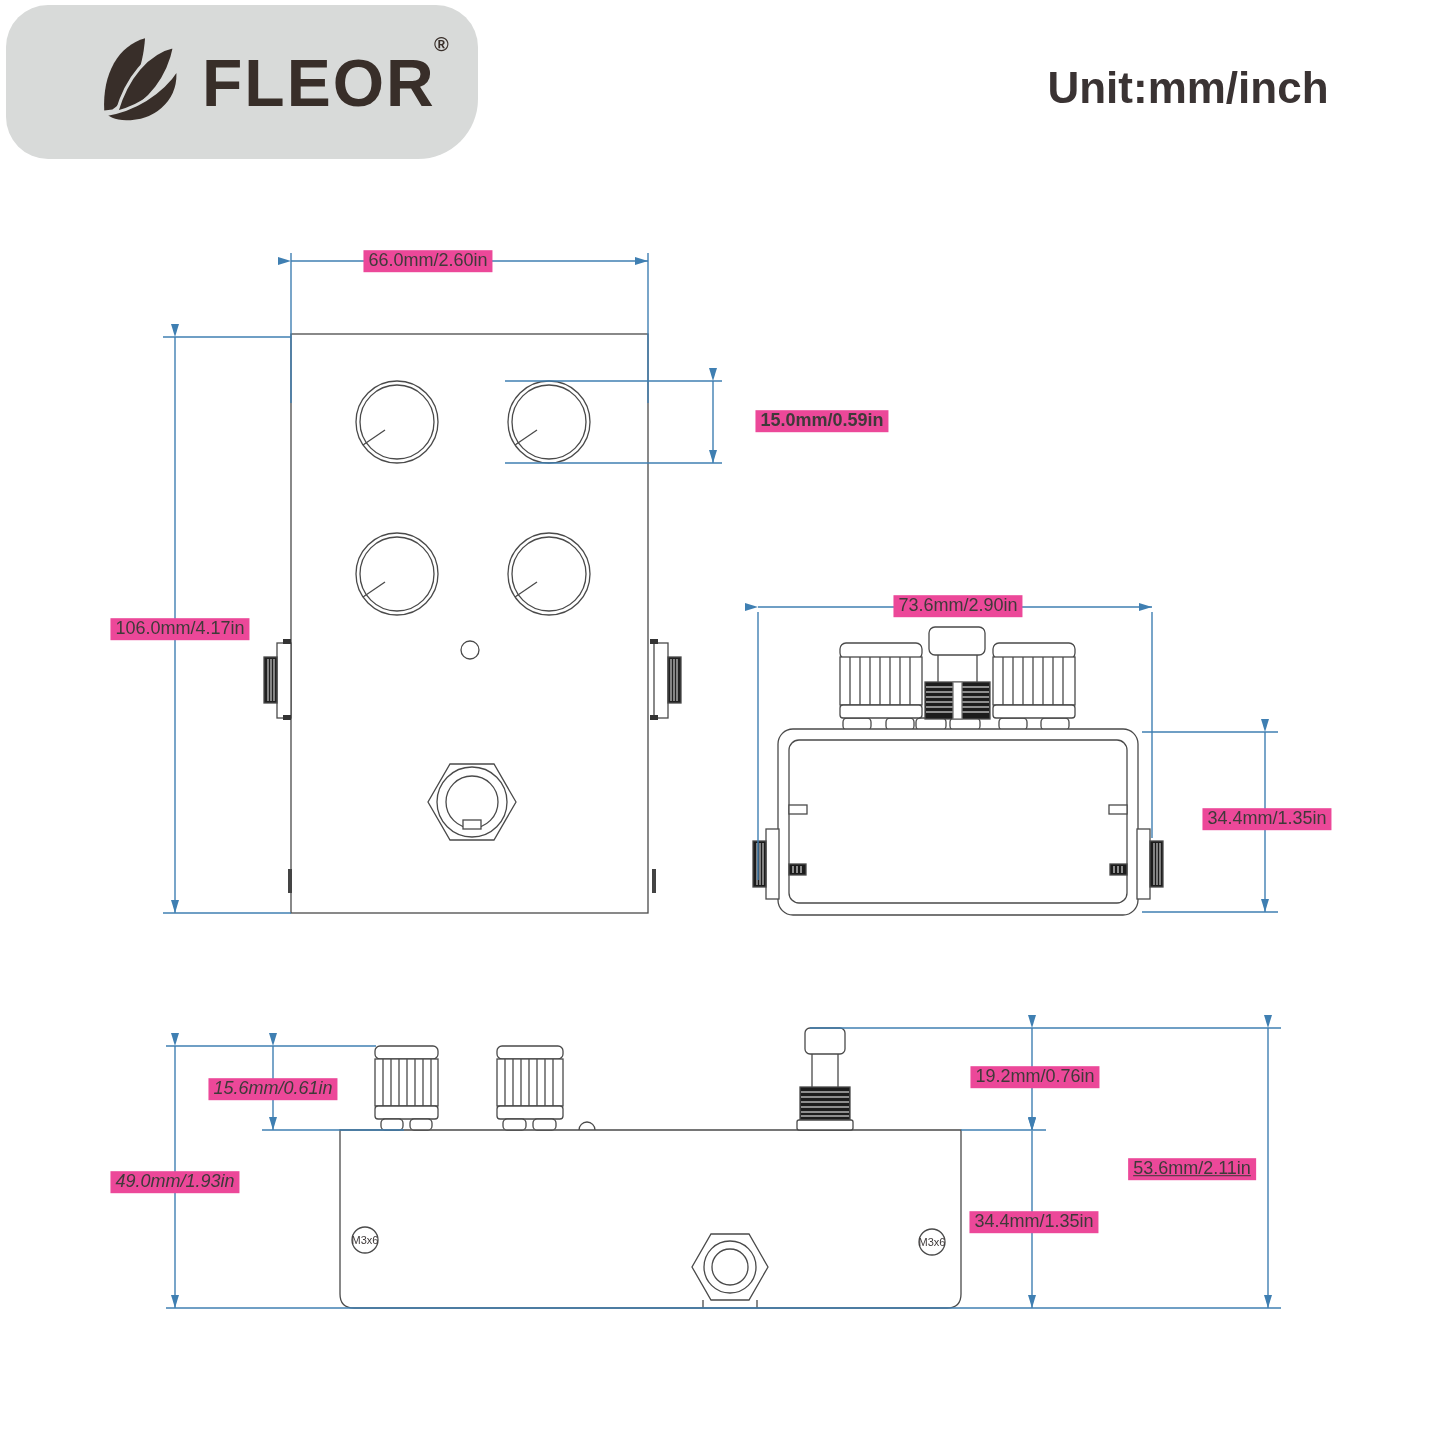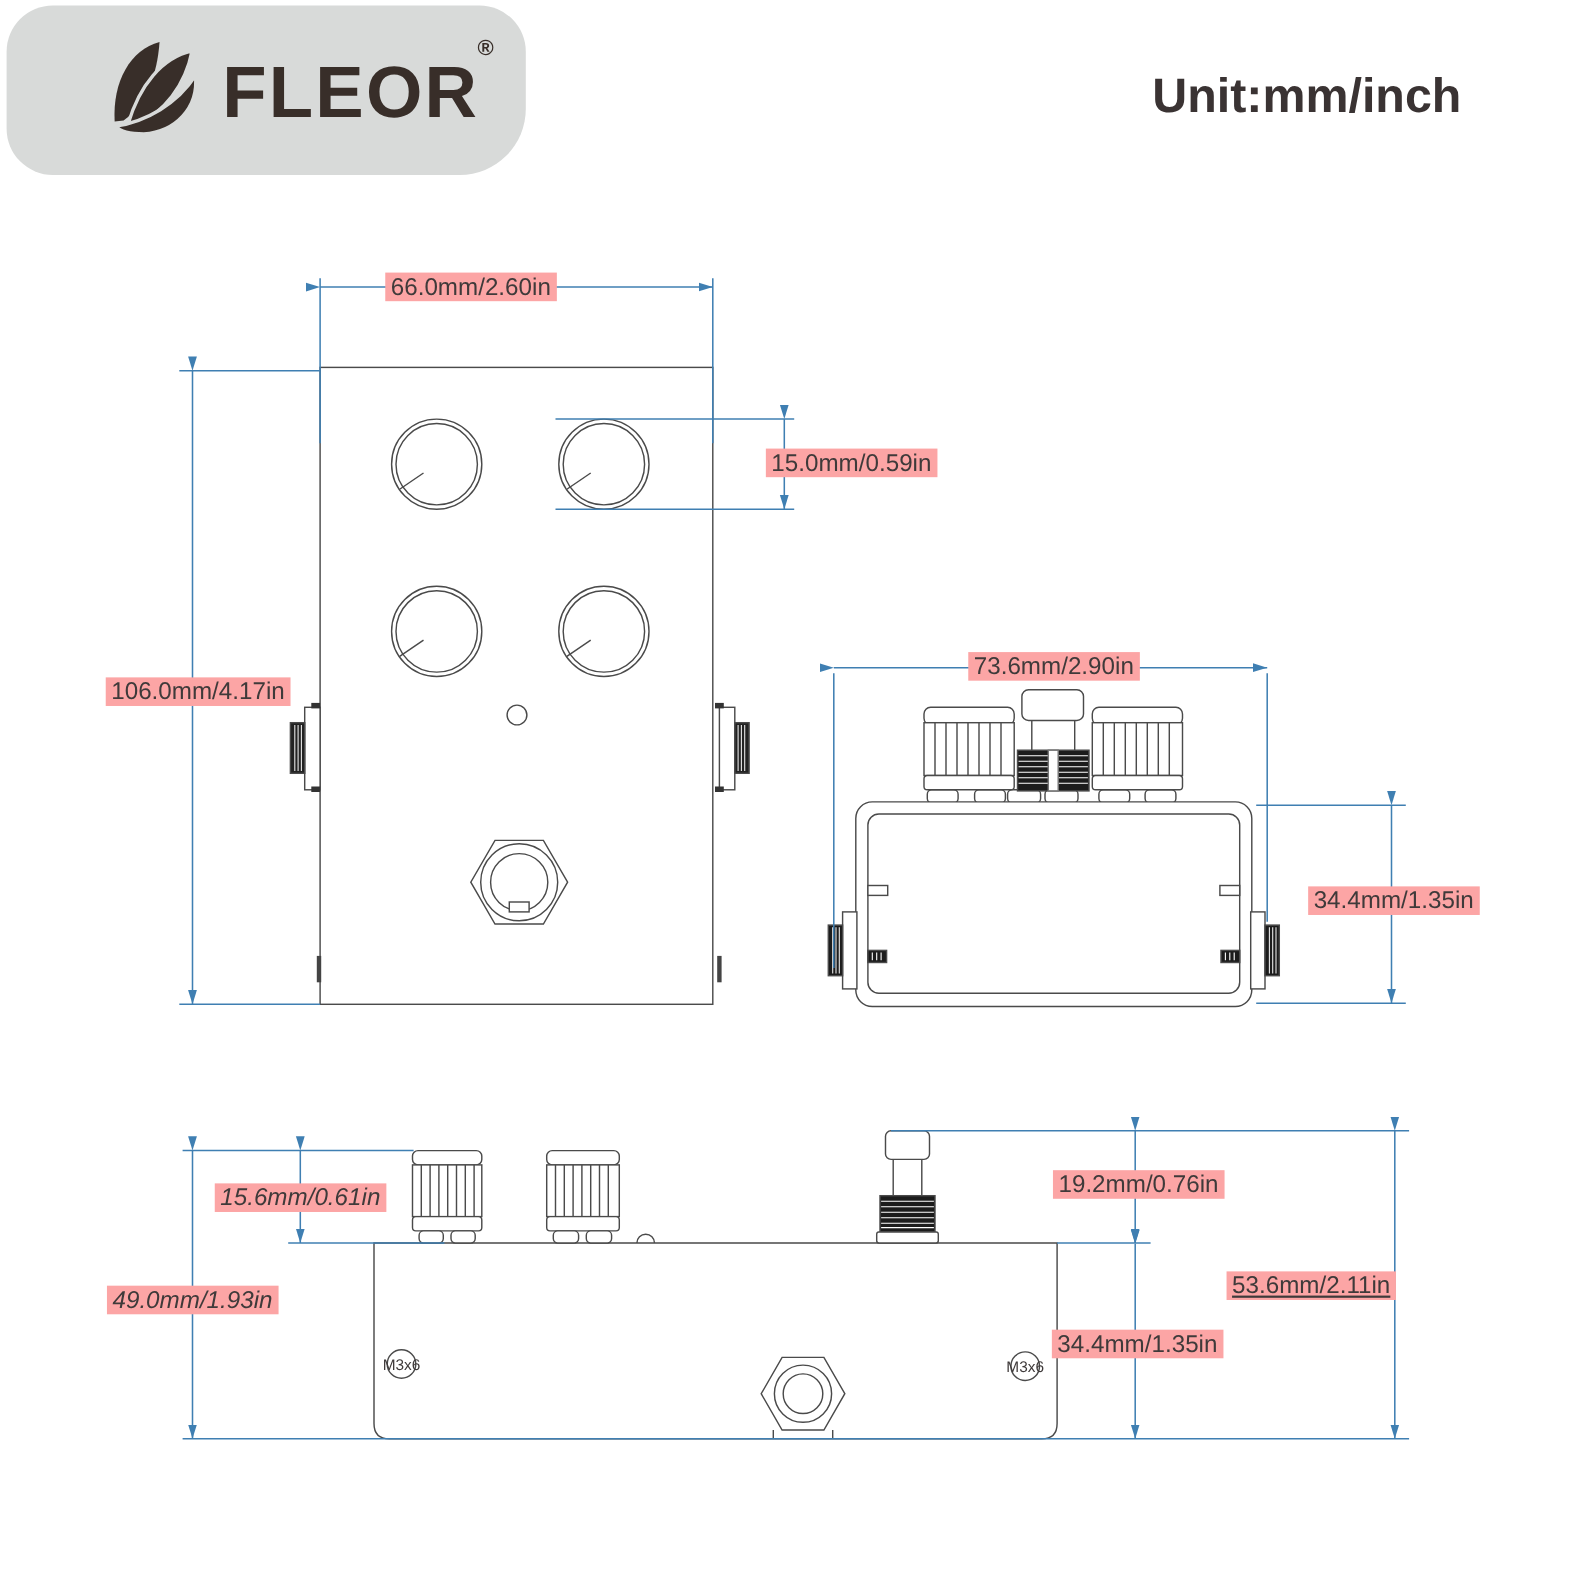--- a/index.html
+++ b/index.html
@@ -7,23 +7,23 @@
          font-family:"Liberation Sans",sans-serif;}
   .logo-panel{position:absolute;left:6px;top:5px;width:472px;height:154px;
               background:#d8dad9;border-radius:42px 42px 60px 42px;}
   .leaf{position:absolute;left:86px;top:24px;width:102px;height:106px;}
   .brand{position:absolute;left:196px;top:40px;font-size:66px;font-weight:bold;
          letter-spacing:2px;color:#382e29;}
   .reg{position:absolute;left:428px;top:28px;font-size:20px;font-weight:bold;color:#382e29;}
   .unit-label{position:absolute;left:1188px;top:88px;transform:translate(-50%,-50%);
               font-size:44px;font-weight:bold;color:#3a3333;white-space:nowrap;}
   .drawing{position:absolute;left:0;top:0;width:1445px;height:1445px;}
-  .dim-label{position:absolute;transform:translate(-50%,-50%);font-size:22px;color:#3f3a3a;
-             background:#fca5a5;padding:0 5px;white-space:nowrap;line-height:1.2;}
-  .screw-label{position:absolute;transform:translate(-50%,-50%);font-size:14px;color:#3f3a3a;
+  .dim-label{position:absolute;transform:translate(-50%,-50%);font-size:18px;color:#3f3a3a;
+             background:#ec4899;padding:0 5px;white-space:nowrap;line-height:1.2;}
+  .screw-label{position:absolute;transform:translate(-50%,-50%);font-size:11px;color:#3f3a3a;
                background:transparent;padding:0;white-space:nowrap;}
 </style>
 </head>
 <body>
 
 <div class="stage">
 
   <div class="logo-panel">
     <svg class="leaf" viewBox="0 0 100 100">
       <path d="M12,78 C10,42 26,14 52,7 C50,36 40,62 20,77 Z" fill="#382e29"></path>
@@ -227,21 +227,21 @@
       <line x1="175" y1="1046" x2="175" y2="1308" marker-start="url(#ar)" marker-end="url(#ar)"></line>
       <line x1="273" y1="1046" x2="273" y2="1130" marker-start="url(#ar)" marker-end="url(#ar)"></line>
       <line x1="1032" y1="1028" x2="1032" y2="1130" marker-start="url(#ar)" marker-end="url(#ar)"></line>
       <line x1="1032" y1="1131" x2="1032" y2="1308" marker-start="url(#ar)" marker-end="url(#ar)"></line>
       <line x1="1268" y1="1028" x2="1268" y2="1308" marker-start="url(#ar)" marker-end="url(#ar)"></line>
     </g>
   </svg>
 
   <div class="dim-label" style="left:428px;top:261px;">66.0mm/2.60in</div>
   <div class="dim-label" style="left:180px;top:629px;">106.0mm/4.17in</div>
-  <div class="dim-label" style="left:774px;top:421px;">15.0mm/0.59in</div>
+  <div class="dim-label" style="left:822px;top:421px;font-weight:bold;">15.0mm/0.59in</div>
   <div class="dim-label" style="left:958px;top:606px;">73.6mm/2.90in</div>
   <div class="dim-label" style="left:1267px;top:819px;">34.4mm/1.35in</div>
   <div class="dim-label" style="left:273px;top:1089px;font-style:italic;">15.6mm/0.61in</div>
   <div class="dim-label" style="left:175px;top:1182px;font-style:italic;">49.0mm/1.93in</div>
   <div class="dim-label" style="left:1035px;top:1077px;text-align:right;">19.2mm/0.76in</div>
   <div class="dim-label" style="left:1034px;top:1222px;">34.4mm/1.35in</div>
   <div class="dim-label" style="left:1192px;top:1169px;text-decoration:underline;">53.6mm/2.11in</div>
 
   <div class="screw-label" style="left:365px;top:1240px;">M3x6</div>
   <div class="screw-label" style="left:932px;top:1242px;">M3x6</div>

